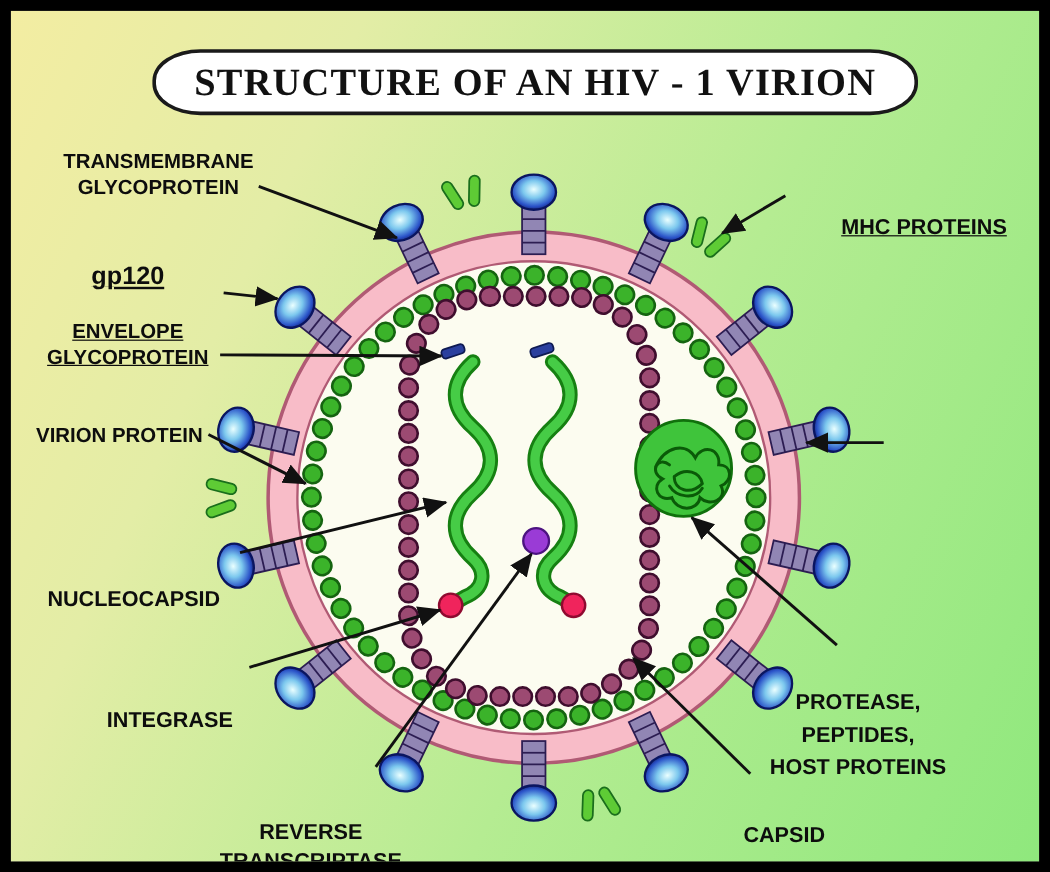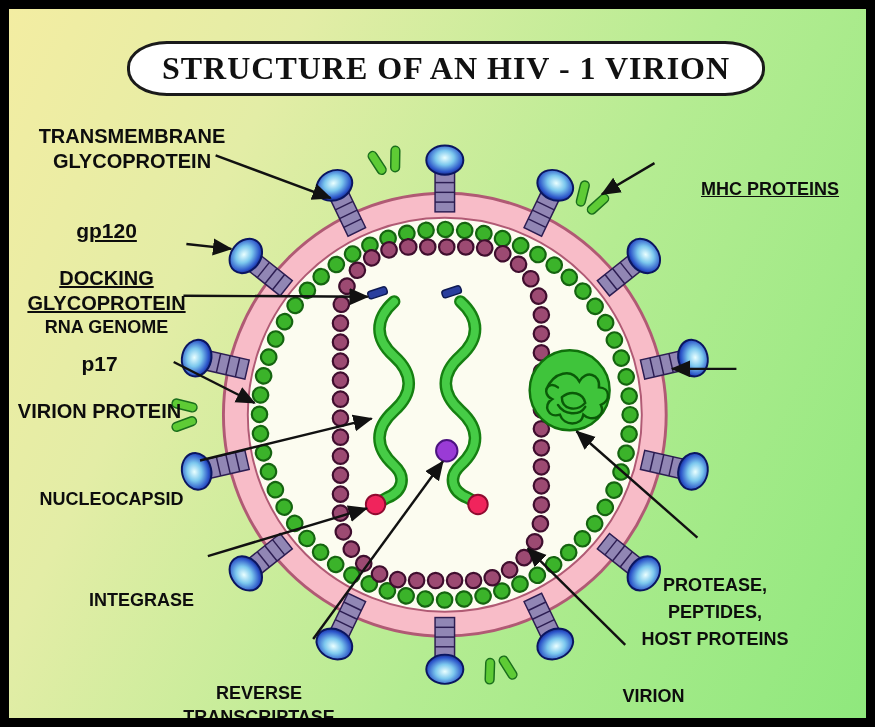--- a/index.html
+++ b/index.html
@@ -18,21 +18,21 @@
     background:#fff;border:3px solid #1a1a1a;border-radius:40px/26px;
     display:flex;align-items:center;justify-content:center;
     font-family:"Liberation Serif",serif;font-weight:bold;font-size:32px;
     letter-spacing:1px;color:#111;
   }
   .lbl{
     position:absolute;font-weight:bold;color:#0d0d0d;
     text-align:center;white-space:pre-line;line-height:1.3;font-size:18px;
   }
   .lbl .gene{font-size:21px;line-height:1.1;display:block;}
-  .lbl .desc{font-size:20px;line-height:1.25;display:block;white-space:pre-line;}
+  .lbl .desc{font-size:17px;line-height:1.25;display:block;white-space:pre-line;}
   .align-left{text-align:left;}
   .lh-wide{line-height:1.5;}
 </style>
 </head>
 <body>
 
 <div id="canvas">
 
   <svg id="virion-svg" viewBox="0 0 875 727">
     <defs>
@@ -141,30 +141,26 @@
     <span class="desc">TRANSMEMBRANE
 GLYCOPROTEIN</span>
   </div>
 
   <div class="lbl align-left" style="left:692px;top:146px;width:180px;text-decoration:underline;">
     <span>MHC PROTEINS</span>
   </div>
 
   <div class="lbl" style="left:15px;top:187px;width:165px;text-decoration:underline;">
     <span class="gene">gp120</span>
-    <span class="desc">DOCKING
+    <span class="desc">ENVELOPE
 GLYCOPROTEIN</span>
   </div>
 
-  <div class="lbl" style="left:20px;top:284px;width:155px;">
-    <span>RNA GENOME</span>
-  </div>
 
   <div class="lbl" style="left:8px;top:320px;width:165px;">
-    <span class="gene">p17</span>
     <span class="desc">VIRION PROTEIN</span>
   </div>
 
 
   <div class="lbl" style="left:65px;top:557px;width:135px;">
     <span>INTEGRASE</span>
   </div>
 
   <div class="lbl" style="left:15px;top:456px;width:175px;">
     <span>NUCLEOCAPSID</span>
@@ -175,16 +171,16 @@
 PEPTIDES,
 HOST PROTEINS</span>
   </div>
 
   <div class="lbl" style="left:155px;top:650px;width:190px;">
     <span>REVERSE
 TRANSCRIPTASE</span>
   </div>
 
   <div class="lbl" style="left:597px;top:653px;width:95px;">
-    <span>VIRION</span>
+    <span>CAPSID</span>
   </div>
 
 </div>
 
 </body></html>

